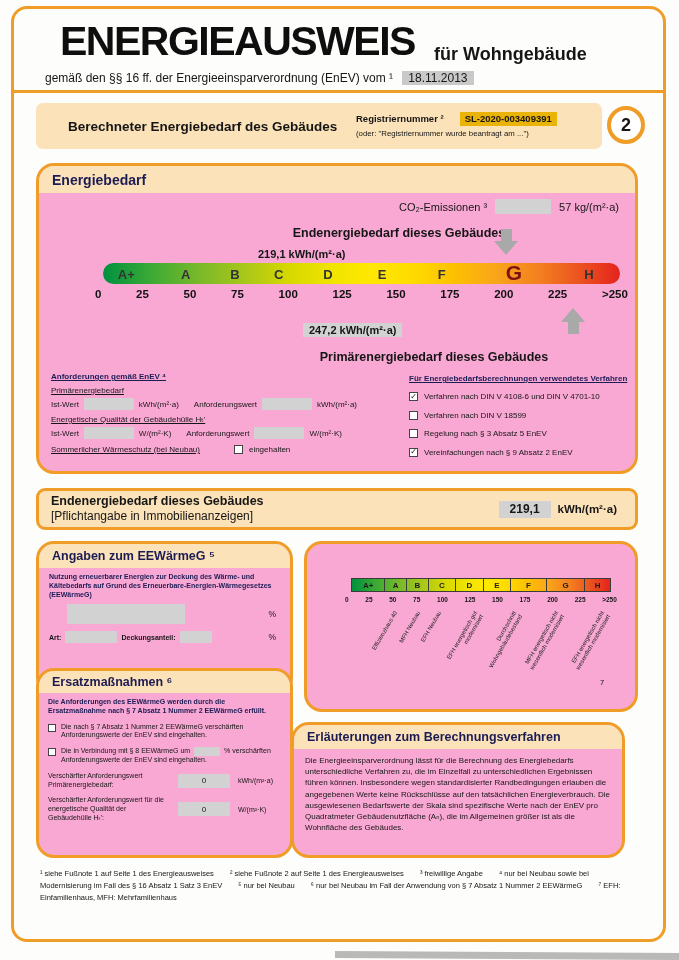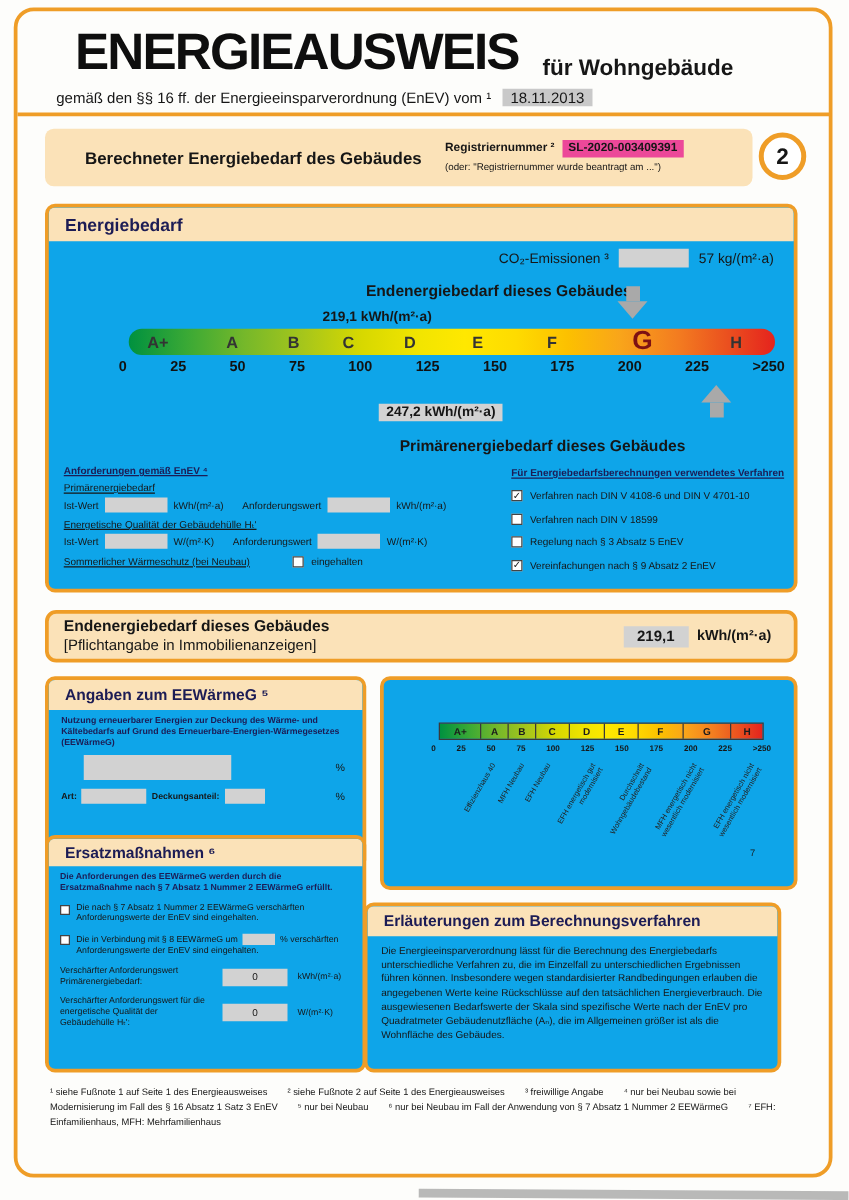--- a/index.html
+++ b/index.html
@@ -19,27 +19,27 @@
   .header-title{position:absolute;left:60px;top:18px;font-size:41px;font-weight:800;letter-spacing:-1.5px;color:#0e0e0e}
   .header-sub{position:absolute;left:434px;top:44px;font-size:18px;font-weight:700}
   .law-line{position:absolute;left:45px;top:71px;font-size:12px}
   .date-box{display:inline-block;background:#c9c9c9;padding:0 6px;margin-left:6px}
   .header-divider{position:absolute;left:14px;top:90px;width:651px;height:3px;background:var(--accent)}
 
   
   .section-band{position:absolute;left:36px;top:103px;width:566px;height:46px;background:var(--panel);border-radius:7px;display:flex;align-items:center}
   .section-band .band-title{font-size:13.5px;font-weight:700;padding-left:32px;width:320px}
   .reg-block{font-size:9.5px;line-height:1.5}
-  .reg-row{font-weight:700;display:flex;align-items:flex-end;gap:6px}
-  .reg-box{background:#ec4899;padding:0 5px;font-weight:700}
+  .reg-row{font-weight:700;display:flex;align-items:flex-end;gap:16px}
+  .reg-box{background:#eab308;padding:0 5px;font-weight:700}
   .reg-alt{font-size:7.8px;font-weight:400;margin-top:2px}
   .page-circle{position:absolute;left:607px;top:106px;width:38px;height:38px;border:4px solid var(--accent);border-radius:50%;background:#fff;display:flex;align-items:center;justify-content:center;font-size:18px;font-weight:700}
 
   
-  .panel{position:absolute;border:3px solid var(--accent);border-radius:8px;background:#0ea5e9;overflow:hidden}
+  .panel{position:absolute;border:3px solid var(--accent);border-radius:18px;background:#f9a8d4;overflow:hidden}
   .panel-strip{background:var(--panel);font-weight:700;color:var(--navy);display:flex;align-items:center;padding:0 13px}
 
   
   .p-energie{left:36px;top:163px;width:602px;height:311px}
   .p-energie .panel-strip{height:27px;font-size:14px}
   .co2-row{position:absolute;right:16px;top:33px;display:flex;align-items:center;gap:8px;font-size:11px}
   .vbox{background:var(--field);display:inline-block}
   .co2-box{width:56px;height:15px}
   .end-heading{position:absolute;left:210px;top:60px;width:300px;text-align:center;font-size:12.5px;font-weight:700}
   .end-value{position:absolute;left:219px;top:82px;font-size:11px;font-weight:700}

